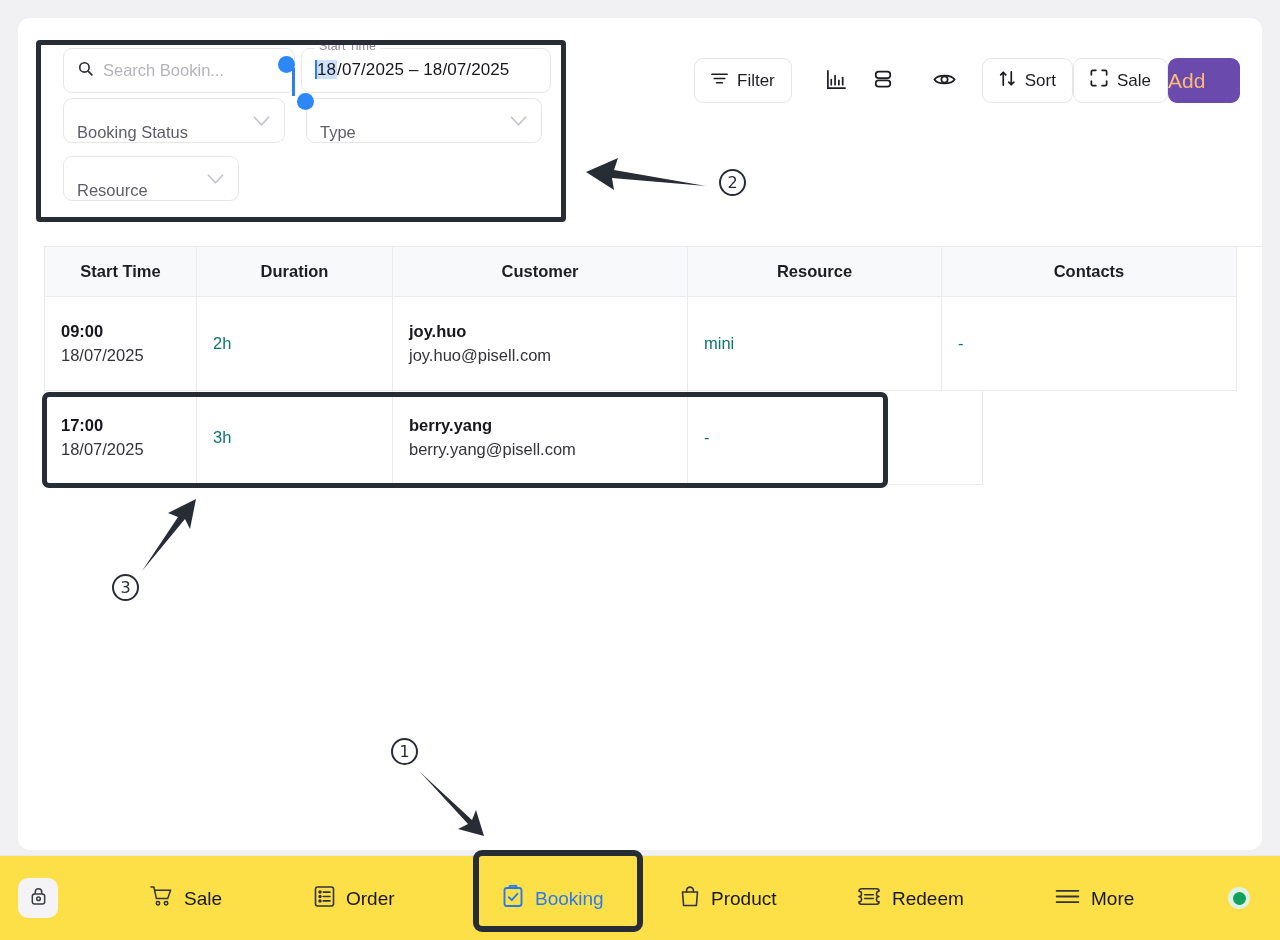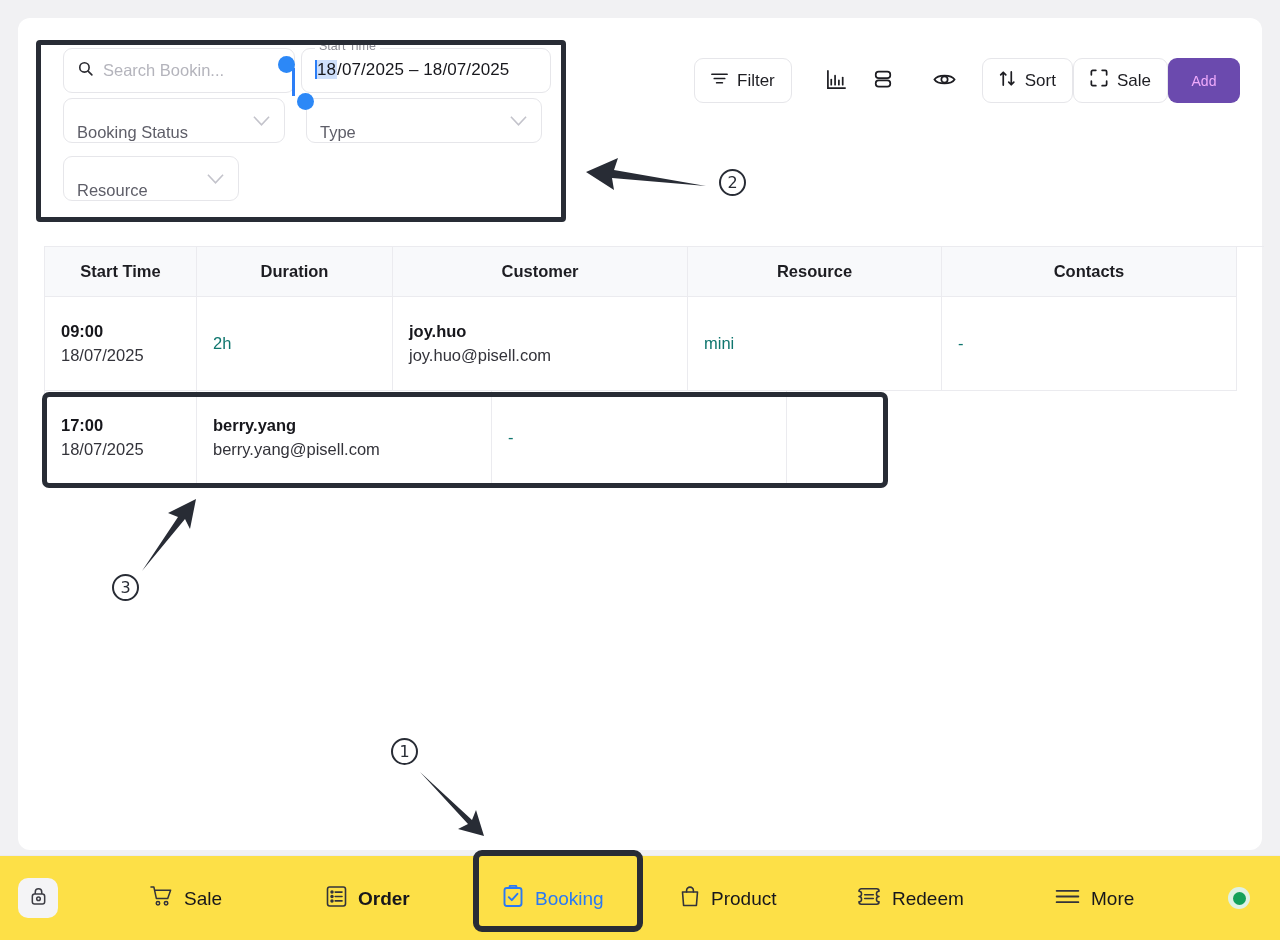--- a/index.html
+++ b/index.html
@@ -112,22 +112,22 @@
     display: flex; align-items: center; justify-content: center;
     background: transparent; border: none;
   }
   .gap-a { margin-right: 22px; }
   .gap-b { }
   .gap-c { margin-right: 16px; }
   .gap-d { margin-right: 14px; }
   .add-btn {
     height: 45px; min-width: 72px;
     border-radius: 9px;
-    display: flex; align-items: center; justify-content: center;
-    font-size: 14px; color: #f0abfc;
+    display: flex; align-items: center; justify-content: flex-start;
+    font-size: 21px; color: #fdba74;
     border: none;
   }
 
   
   .table {
     position: absolute;
     left: 26px; top: 228px;
     width: 1220px;
     border-top: 1px solid #ebebef;
     border-left: 1px solid #ebebef;
@@ -176,21 +176,21 @@
     display: flex; align-items: center;
   }
   .navitem {
     display: flex; align-items: center; gap: 11px;
     font-size: 19px; color: #17171c;
     position: absolute; top: 50%; transform: translateY(-50%);
     white-space: nowrap;
   }
   .navitem.active { color: #2979f5; }
   .n-sale    { left: 20px; }
-  .n-order   { left: 196px; font-weight: bold; }
+  .n-order   { left: 184px; }
   .n-booking { left: 372px; }
   .n-product { left: 550px; }
   .n-redeem  { left: 727px; }
   .n-more    { left: 925px; }
   .greendot {
     position: absolute; right: 30px; top: 50%;
     transform: translateY(-50%);
     width: 22px; height: 22px; border-radius: 50%;
     background: #def2e6;
     display: flex; align-items: center; justify-content: center;
@@ -379,20 +379,23 @@
           <div class="tcell c5">
             <span class="cell-plain">-</span>
           </div>
         </div>
 
         <div class="trow">
           <div class="tcell c1">
             <span class="cell-strong">17:00</span>
             <span class="cell-sub">18/07/2025</span>
           </div>
+          <div class="tcell c2">
+            <span class="cell-plain">3h</span>
+          </div>
           <div class="tcell c3">
             <span class="cell-strong">berry.yang</span>
             <span class="cell-sub">berry.yang@pisell.com</span>
           </div>
           <div class="tcell c5">
             <span class="cell-plain">-</span>
           </div>
         </div>
       </div>
     </div>

